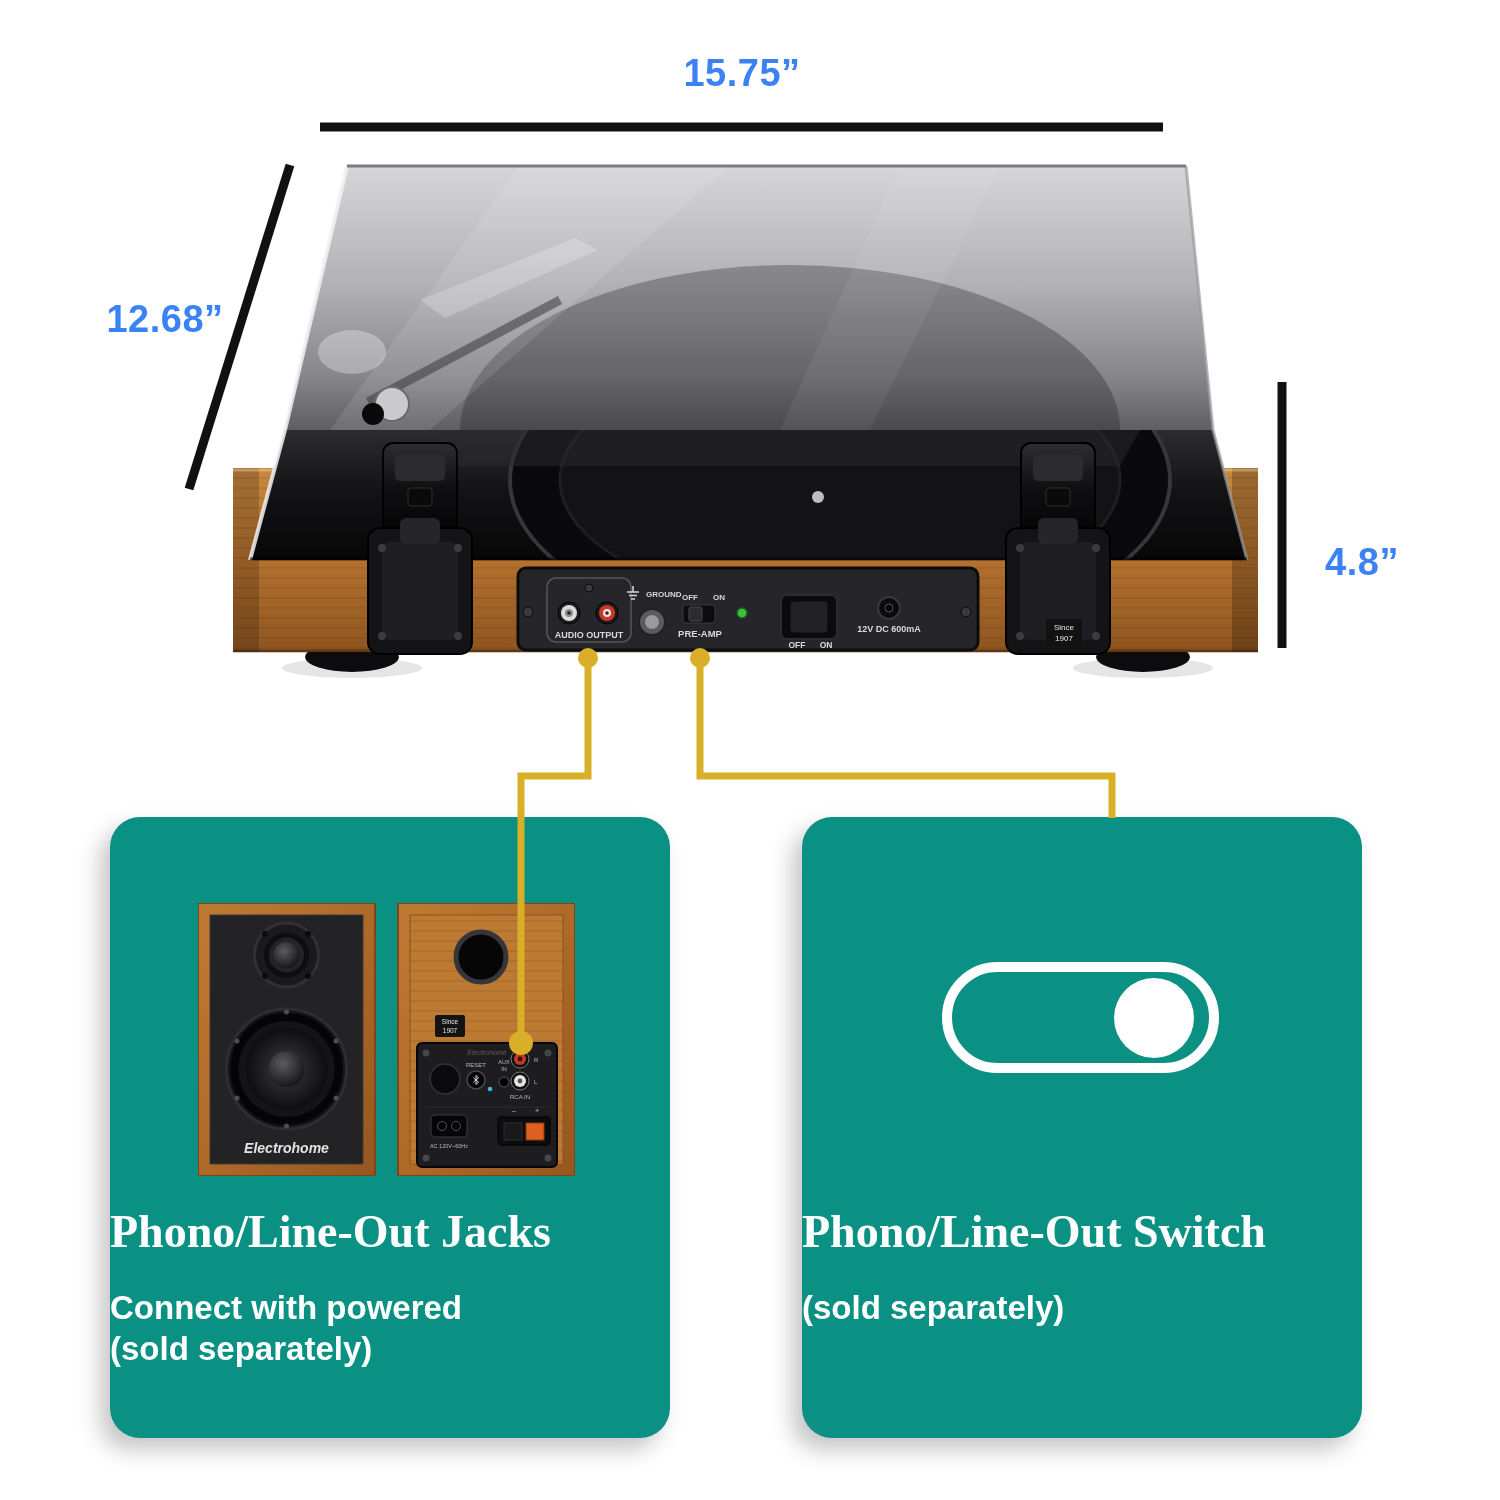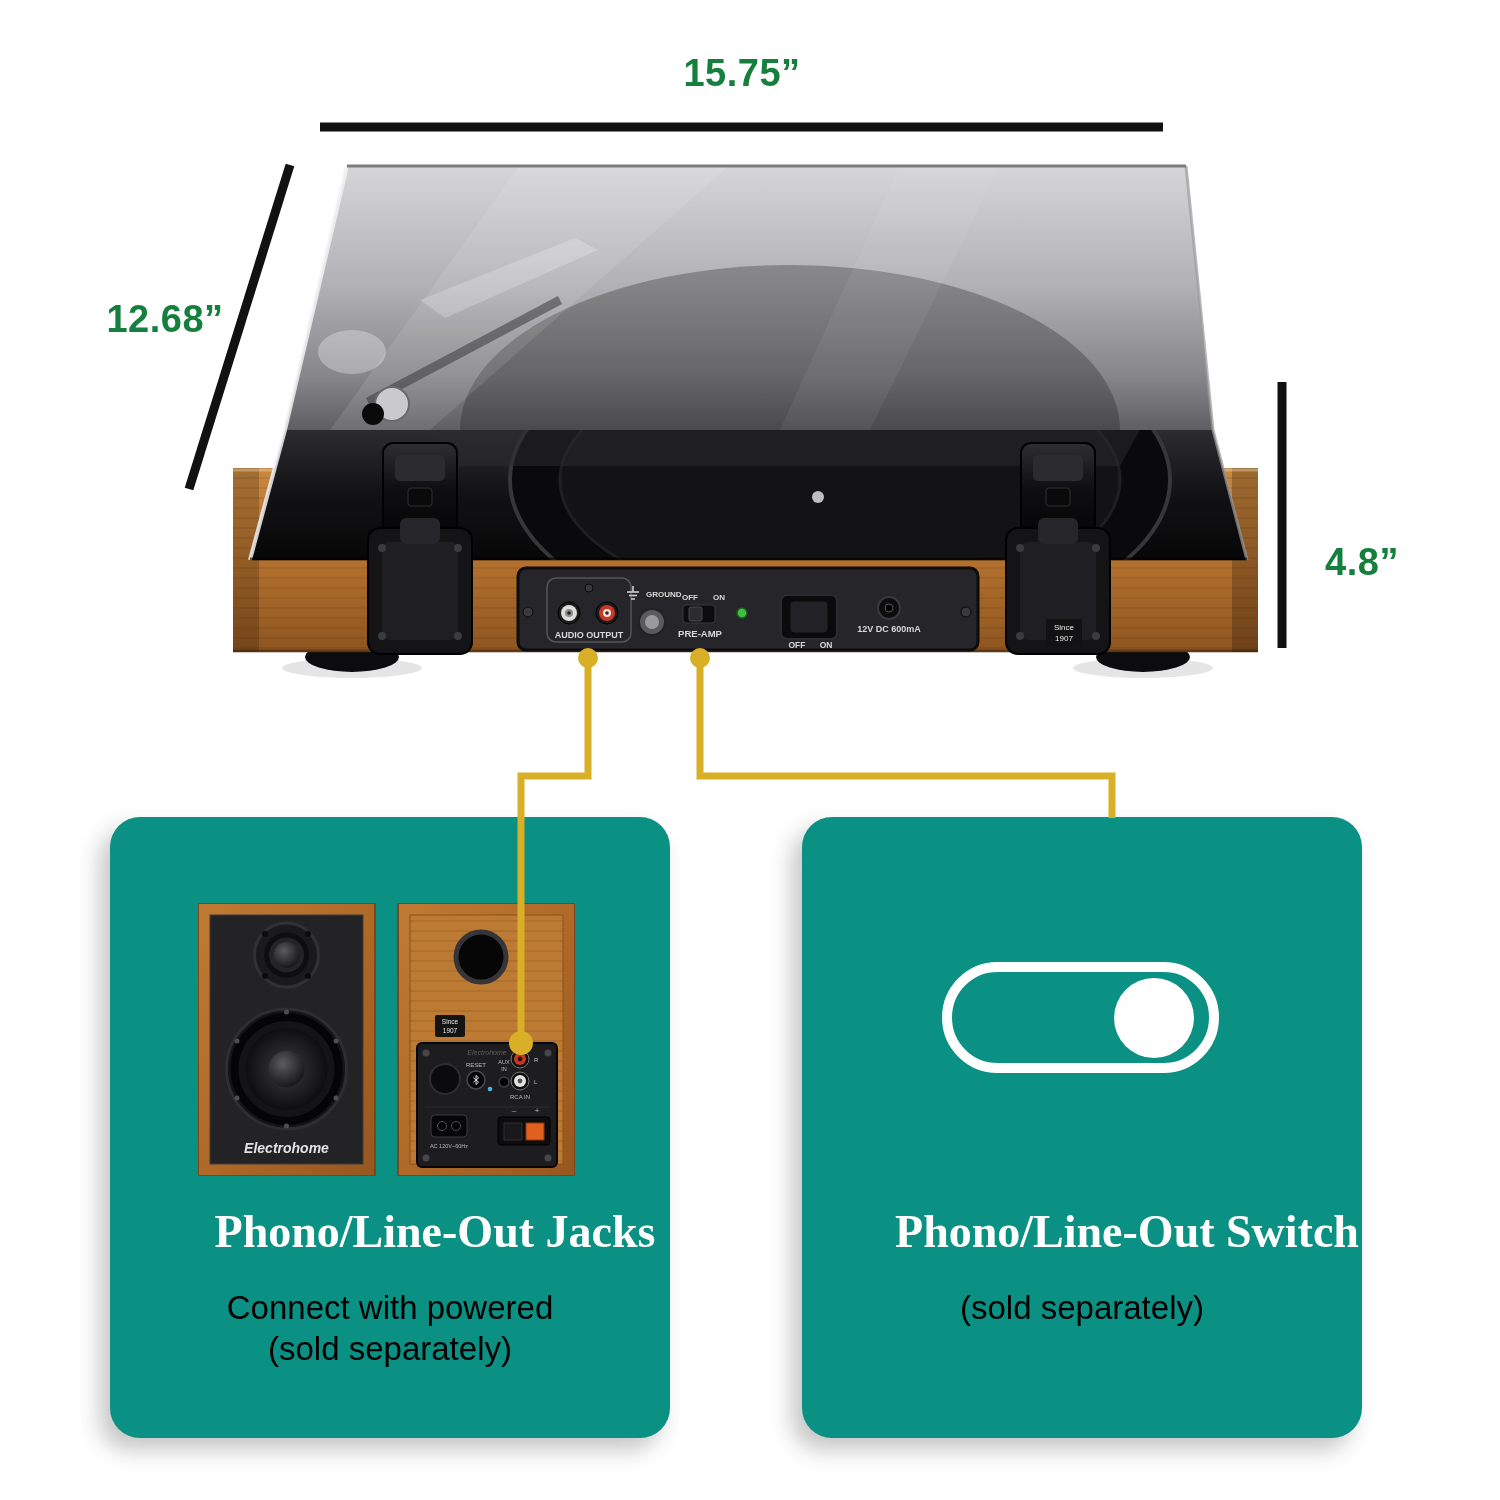--- a/index.html
+++ b/index.html
@@ -3,35 +3,35 @@
 <meta charset="utf-8">
 <style>
   html,body{margin:0;padding:0;background:#ffffff;}
   .stage{position:relative;width:1500px;height:1500px;background:#ffffff;overflow:hidden;
          font-family:"Liberation Sans",sans-serif;}
   svg{display:block;}
   .layer{position:absolute;left:0;top:0;width:1500px;height:1500px;}
   .z10{z-index:10;} .z30{z-index:30;}
 
   
-  .dim{position:absolute;color:#15803d;font-weight:700;font-size:38px;letter-spacing:.5px;
+  .dim{position:absolute;color:#3b82f6;font-weight:700;font-size:38px;letter-spacing:.5px;
        text-align:center;z-index:15;}
   .dim-w{left:642px;top:52px;width:200px;}
   .dim-d{left:65px;top:298px;width:200px;}
   .dim-h{left:1287px;top:496px;width:150px;margin-top:45px;}
 
   
   .card{position:absolute;top:817px;width:560px;height:621px;background:#0a9183;
         border-radius:30px;z-index:20;box-shadow:-10px 12px 22px rgba(50,50,50,.28);}
   .card-left{left:110px;}
   .card-right{left:802px;}
-  .card-title{position:absolute;left:0;top:388px;width:100%;text-align:center;color:#ffffff;
-              font-family:"Liberation Serif",serif;font-weight:700;font-size:46px;margin-left:45px;}
-  .card-body{position:absolute;left:0;top:470px;width:100%;text-align:center;color:#000000;
-             font-size:33px;line-height:41px;font-weight:400;}
+  .card-title{position:absolute;left:0;top:388px;width:100%;text-align:left;color:#ffffff;
+              font-family:"Liberation Serif",serif;font-weight:700;font-size:46px;}
+  .card-body{position:absolute;left:0;top:470px;width:100%;text-align:left;color:#ffffff;
+             font-size:33px;line-height:41px;font-weight:700;}
   .speakers-wrap{position:absolute;left:88px;top:86px;width:377px;height:273px;}
 
   
   .toggle-pill{position:absolute;left:140px;top:145px;width:277px;height:111px;
                border:10px solid #ffffff;border-radius:60px;box-sizing:border-box;}
   .toggle-knob{position:absolute;right:15px;top:50%;margin-top:-40px;width:80px;height:80px;
                border-radius:50%;background:#ffffff;}
 
   
   text{font-family:"Liberation Sans",sans-serif;}

